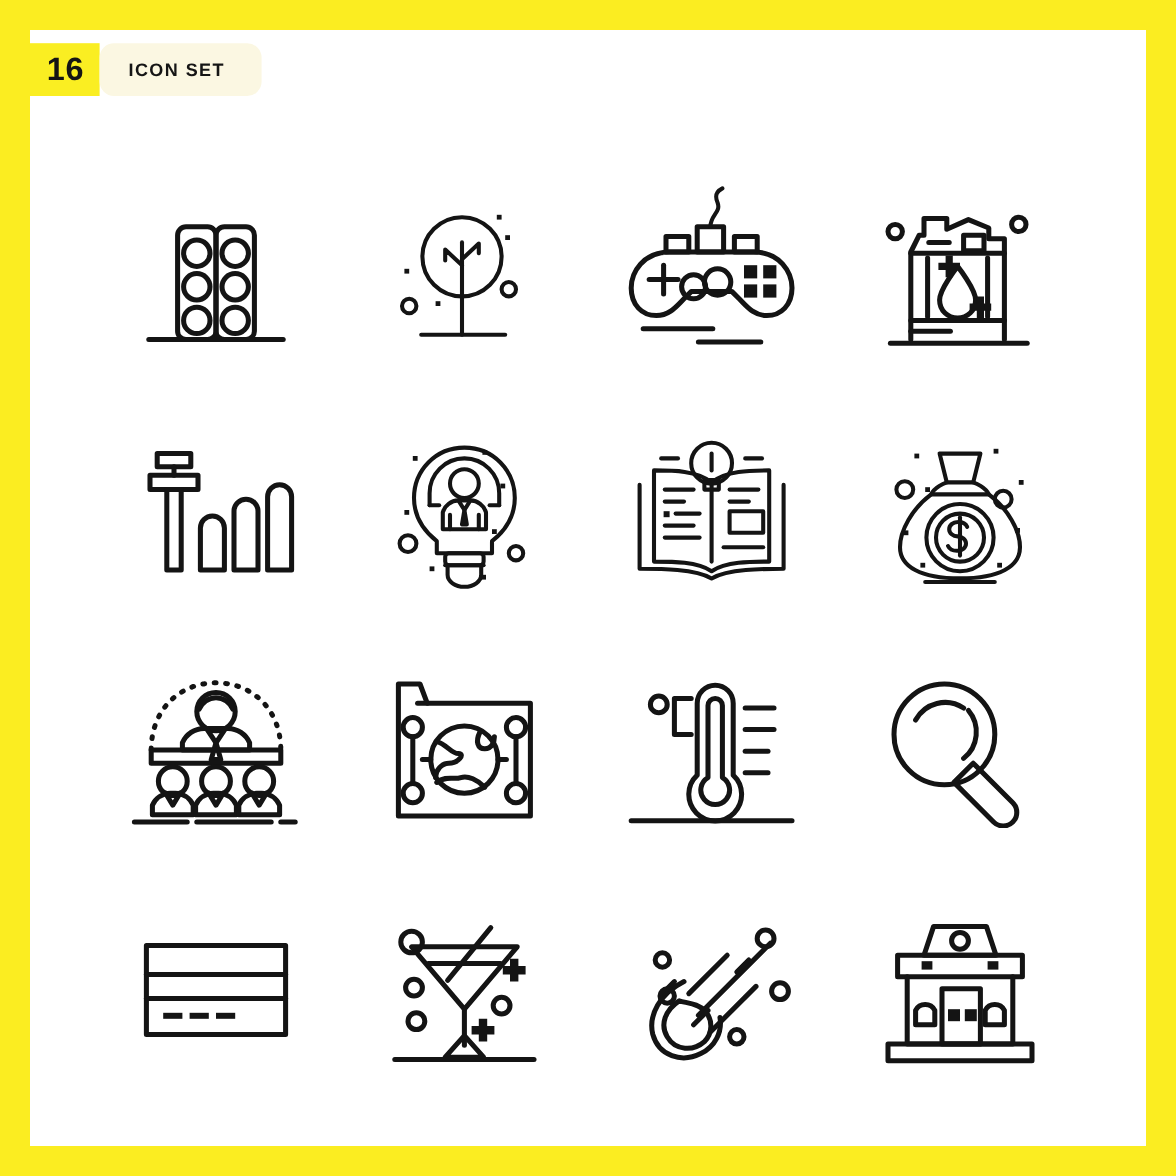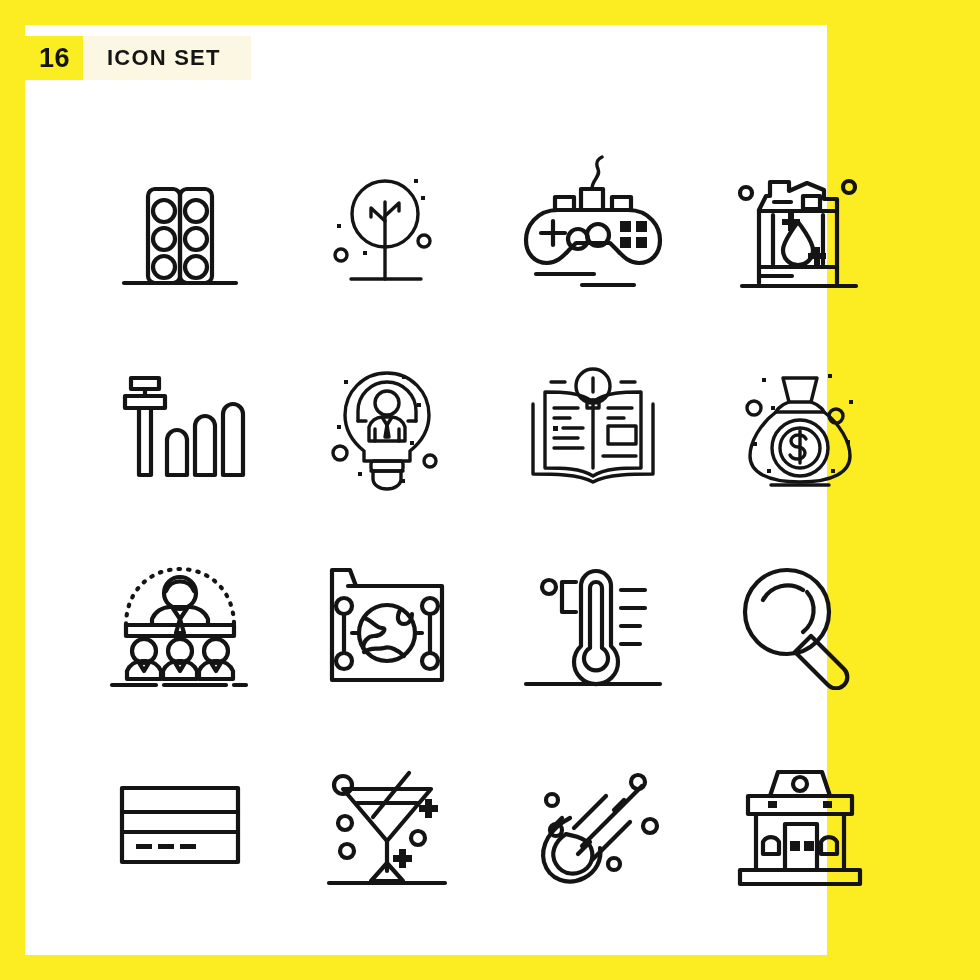--- a/index.html
+++ b/index.html
@@ -7,21 +7,21 @@
   body{
     width:980px;height:980px;
     background:#FBED21;
     font-family:"Liberation Sans", sans-serif;
     overflow:hidden;
   }
 
   .poster{
     position:absolute;
     left:25px; top:25px;
-    width:802px; height:930px;
+    width:930px; height:930px;
     background:#FFFFFF;
     box-sizing:border-box;
   }
 
   
   .header{
     position:absolute;
     left:0px; top:11px;
     height:44px;
     display:flex;
@@ -33,24 +33,25 @@
     padding:0 13px 0 14px;
     font-size:27px;
     font-weight:bold;
     color:#141414;
     letter-spacing:0.5px;
   }
   .title-plate{
     background:#FBF7E2;
     display:flex;align-items:center;
     padding:0 30px 0 24px;
-    font-size:22px;
+    font-size:15px;
     font-weight:bold;
     color:#151515;
     letter-spacing:1.2px;
+    border-radius:12px;
   }
 
   
   .grid{
     position:absolute;
     left:52px; top:100px;
     width:826px; height:800px;
     display:grid;
     grid-template-columns:repeat(4,1fr);
     grid-template-rows:repeat(4,1fr);

